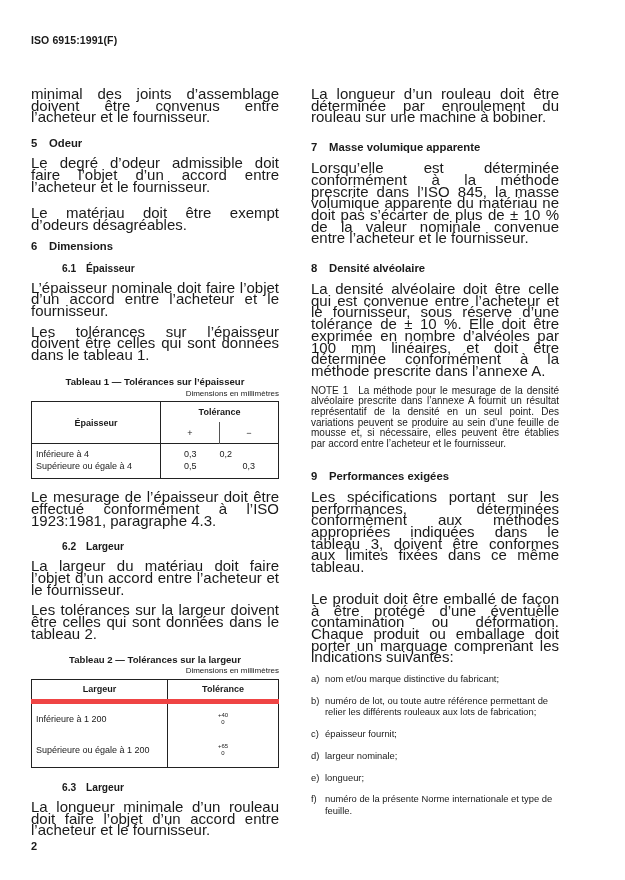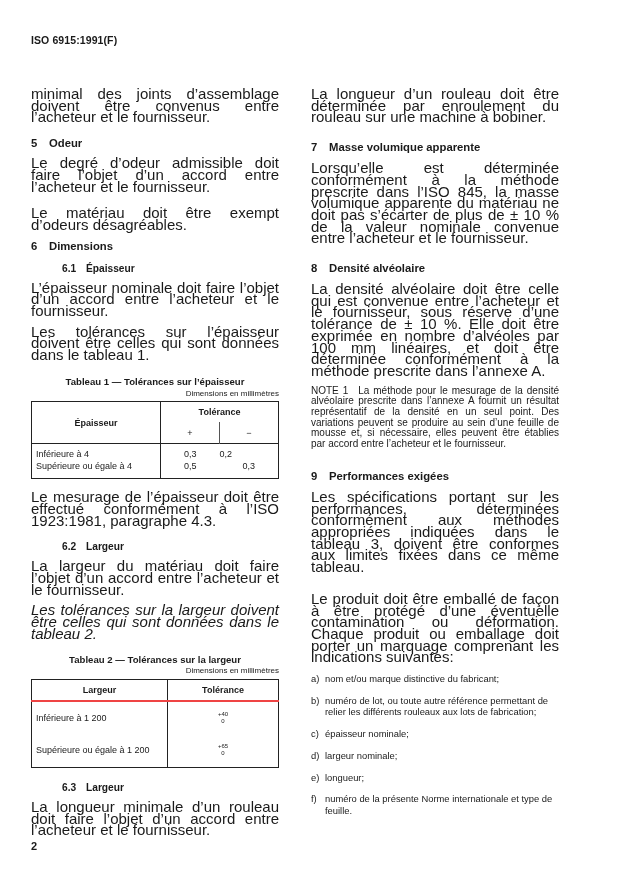--- a/index.html
+++ b/index.html
@@ -81,32 +81,32 @@
     </tbody>
       </table>
   </div>
 
   <p style="margin-top:12px;margin-bottom:15px;">Le mesurage de l’épaisseur doit être effectué conformément à l’ISO 1923:1981, paragraphe 4.3.</p>
 
   <h3 style="margin-bottom:8px;">
     <span class="num">6.2</span><span>Largeur</span>
   </h3>
   <p>La largeur du matériau doit faire l’objet d’un accord entre l’acheteur et le fournisseur.</p>
-  <p style="margin-bottom:14px;font-style:italic;">Les tolérances sur la largeur doivent être celles qui sont données dans le tableau 2.</p>
+  <p style="margin-bottom:14px;">Les tolérances sur la largeur doivent être celles qui sont données dans le tableau 2.</p>
 
   <div>
     <p class="table-title">Tableau 2 — Tolérances sur la largeur</p>
     <p class="table-unit">Dimensions en millimètres</p>
     <table style="border:1px solid #222;">
       <tbody>
           <tr style="height:22px;">
         <th style="border-right:1px solid #222;width:133px;font-size:9px;">Largeur</th>
         <th style="font-size:9px;">Tolérance</th>
       </tr>
-      <tr style="height:32px;border-top:2px solid #ef4444;">
+      <tr style="height:32px;border-top:5px solid #ef4444;">
         <td style="border-right:1px solid #222;padding-left:4px;">Inférieure à 1 200</td>
         <td style="text-align:center;font-size:6px;line-height:7px;">
           <div>+40</div>
           <div>0</div>
         </td>
       </tr>
       <tr style="height:34px;">
         <td style="border-right:1px solid #222;padding-left:4px;">Supérieure ou égale à 1 200</td>
         <td style="text-align:center;font-size:6px;line-height:7px;">
           <div>+65</div>
@@ -150,21 +150,21 @@
     <li>
         <span class="mk">a)</span>
         <span>nom et/ou marque distinctive du fabricant;</span>
       </li>
     <li>
         <span class="mk">b)</span>
         <span>numéro de lot, ou toute autre référence permettant de relier les différents rouleaux aux lots de fabrication;</span>
       </li>
     <li>
         <span class="mk">c)</span>
-        <span>épaisseur nominale;</span>
+        <span>épaisseur fournit;</span>
       </li>
     <li>
         <span class="mk">d)</span>
         <span>largeur nominale;</span>
       </li>
     <li>
         <span class="mk">e)</span>
         <span>longueur;</span>
       </li>
     <li>

